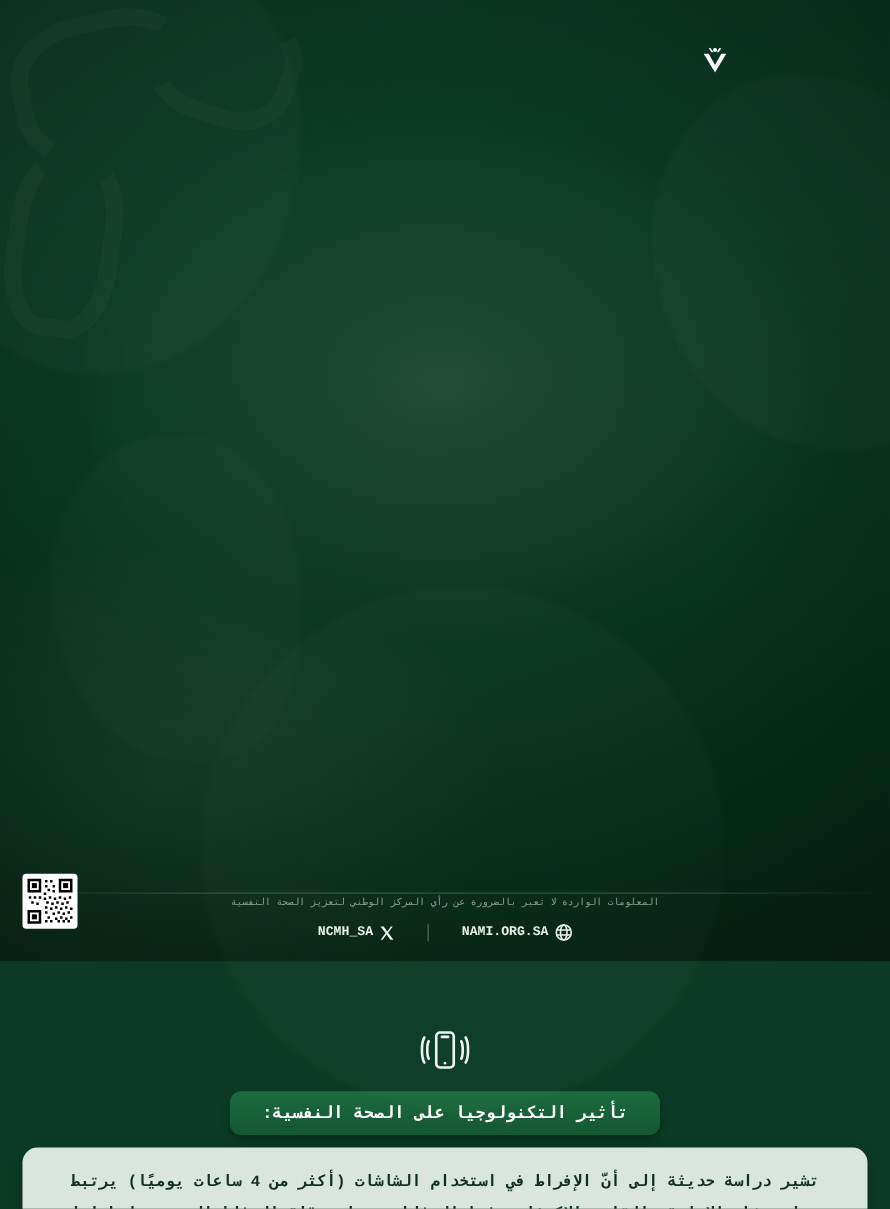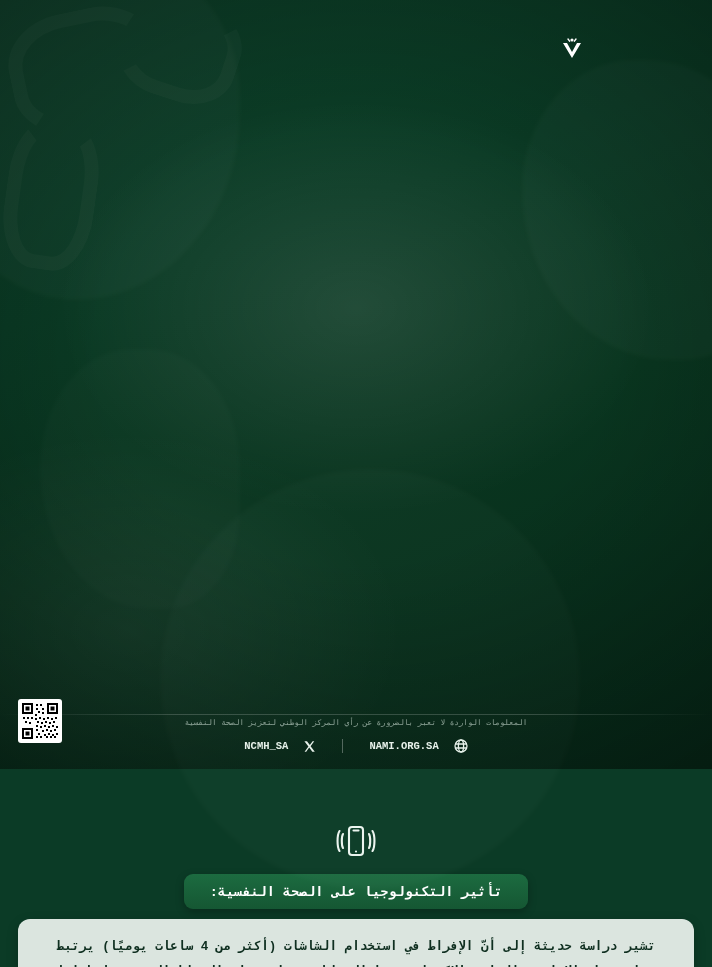--- a/index.html
+++ b/index.html
@@ -118,21 +118,21 @@
   
   .footer { position:absolute; left:0; right:0; bottom:0; padding:0 0 16px; }
   .disclaimer {
     text-align:center; color:rgba(215,230,221,.62);
     font-size:7.6px; letter-spacing:.2px; margin-bottom:12px;
   }
   .foot-row {
     display:flex; align-items:center; justify-content:center; gap:26px;
     color:#e7f1ea; font-size:10.5px; font-weight:bold;
   }
-  .foot-item { display:flex; align-items:center; gap:15px; }
+  .foot-item { display:flex; align-items:center; gap:5px; }
   .sep { width:1px; height:14px; background:rgba(255,255,255,.3); }
   .qr {
     position:absolute; left:18px; bottom:26px;
     width:44px; height:44px; background:#ffffff; border-radius:3px; padding:3px;
   }
   .qr svg { display:block; }
   .foot-line {
     position:absolute; left:0; right:0; bottom:54px; height:1px;
     background:linear-gradient(90deg,rgba(255,255,255,0) 0%,rgba(255,255,255,.18) 25%,rgba(255,255,255,.18) 75%,rgba(255,255,255,0) 100%);
   }

